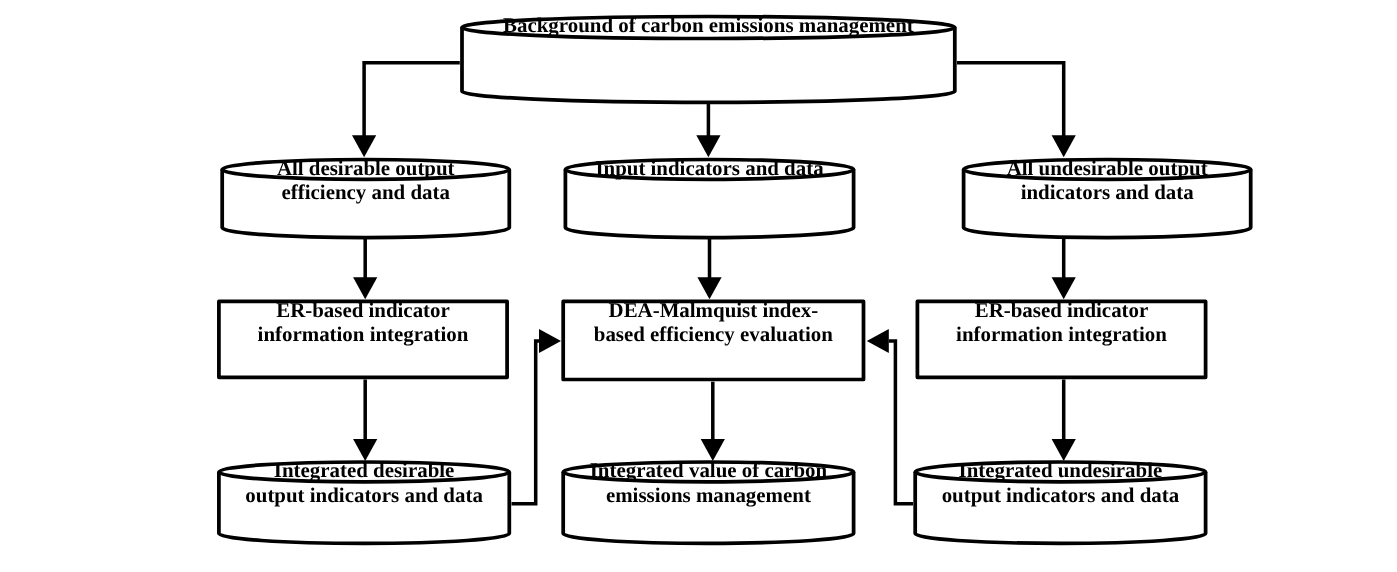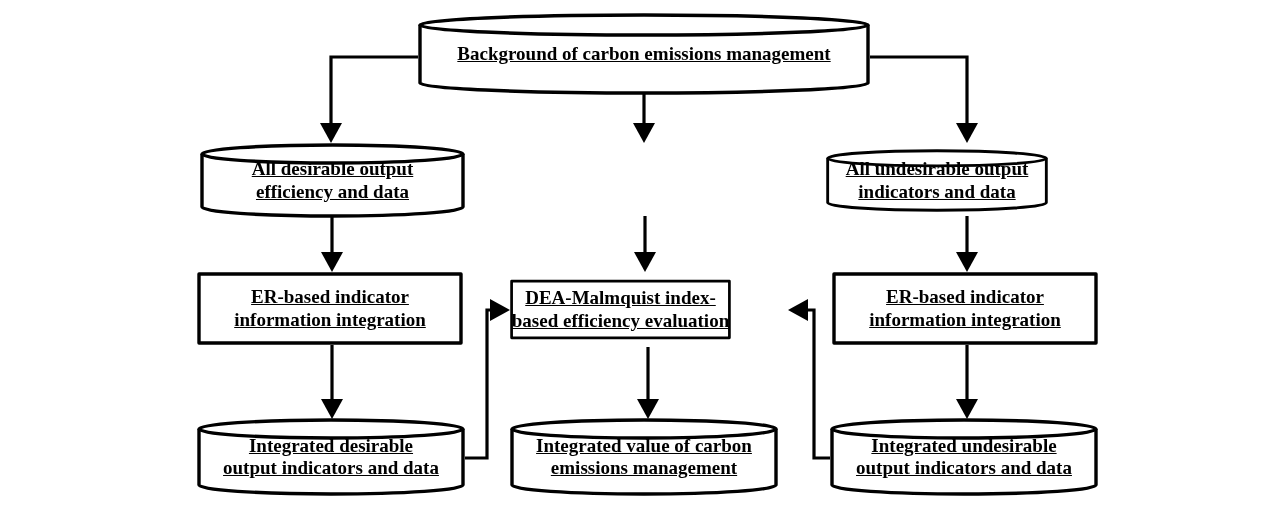--- a/index.html
+++ b/index.html
@@ -27,24 +27,23 @@
     stroke: #000000;
     stroke-width: 3.2;
   }
   .edges-layer polygon {
     fill: #000000;
     stroke: none;
   }
   .node {
     position: absolute;
     display: flex;
-    align-items: center;
+    align-items: flex-start;
     justify-content: center;
     text-align: center;
-    text-decoration: underline;
   }
   .node .shape {
     position: absolute;
     left: 0;
     top: 0;
     width: 100%;
     height: 100%;
     overflow: visible;
   }
   .node .shape path,
@@ -120,39 +119,46 @@
 
   <div class="node" style="left:200px; top:143px; width:265px; height:75px;">
     <svg class="shape" viewBox="0 0 265 75">
       <path class="face" d="M 2 11 A 130.5 9 0 0 1 263 11 L 263 64 A 130.5 9 0 0 1 2 64 Z"></path>
       <path class="arc" d="M 2 11 A 130.5 9 0 0 0 263 11"></path>
     </svg>
     <div class="label">All desirable output
 efficiency and data</div>
   </div>
 
+  <div class="node" style="left:512px; top:143px; width:266px; height:75px;">
+    <svg class="shape" viewBox="0 0 266 75">
+      <path class="face" d="M 2 11 A 131 9 0 0 1 264 11 L 264 64 A 131 9 0 0 1 2 64 Z"></path>
+      <path class="arc" d="M 2 11 A 131 9 0 0 0 264 11"></path>
+    </svg>
+    <div class="label">Input indicators and data</div>
+  </div>
 
-  <div class="node" style="left:826px; top:143px; width:222px; height:75px;">
+  <div class="node" style="left:874px; top:143px; width:265px; height:75px;">
     <svg class="shape" viewBox="0 0 265 75">
       <path class="face" d="M 2 11 A 130.5 9 0 0 1 263 11 L 263 64 A 130.5 9 0 0 1 2 64 Z"></path>
       <path class="arc" d="M 2 11 A 130.5 9 0 0 0 263 11"></path>
     </svg>
     <div class="label">All undesirable output
 indicators and data</div>
   </div>
 
   <div class="node" style="left:197px; top:272px; width:266px; height:73px;">
     <svg class="shape" viewBox="0 0 266 73">
       <rect class="face" x="2" y="2" width="262" height="69"></rect>
     </svg>
     <div class="label">ER-based indicator
 information integration</div>
   </div>
 
-  <div class="node" style="left:510px; top:272px; width:221px; height:75px;">
+  <div class="node" style="left:510px; top:272px; width:277px; height:75px;">
     <svg class="shape" viewBox="0 0 277 75">
       <rect class="face" x="2" y="2" width="273" height="71"></rect>
     </svg>
     <div class="label">DEA-Malmquist index-
 based efficiency evaluation</div>
   </div>
 
   <div class="node" style="left:832px; top:272px; width:266px; height:73px;">
     <svg class="shape" viewBox="0 0 266 73">
       <rect class="face" x="2" y="2" width="262" height="69"></rect>

